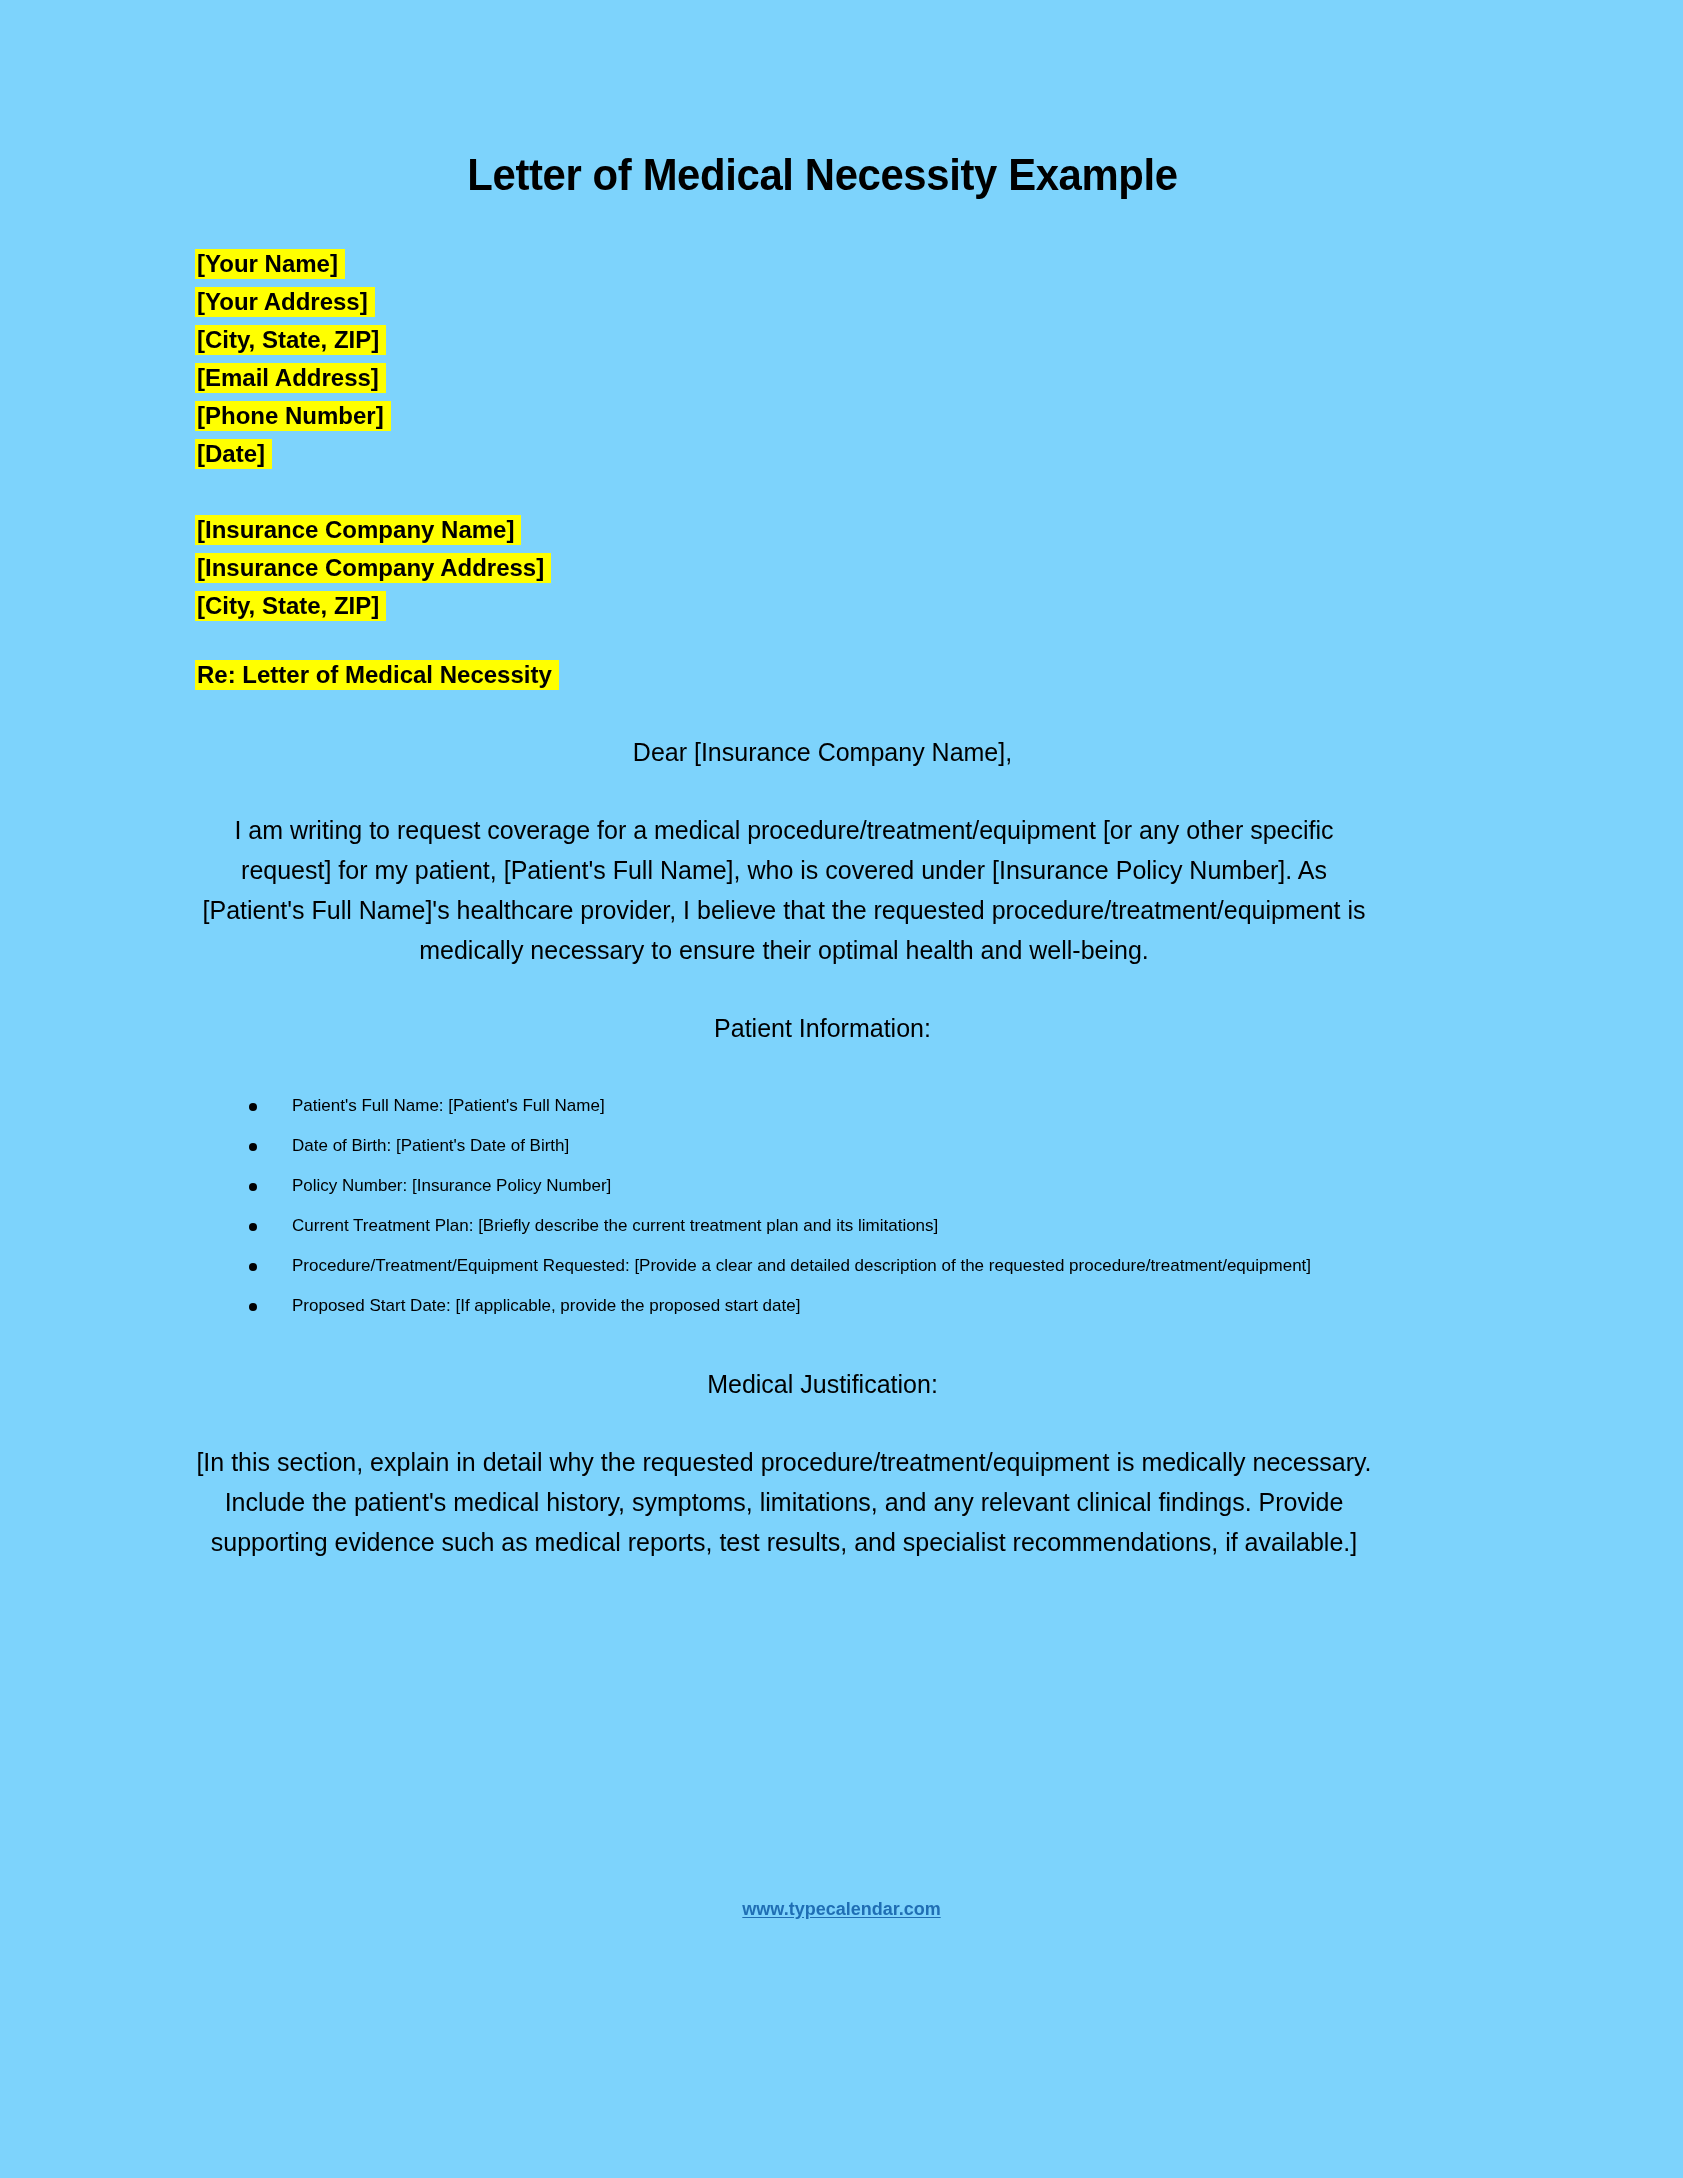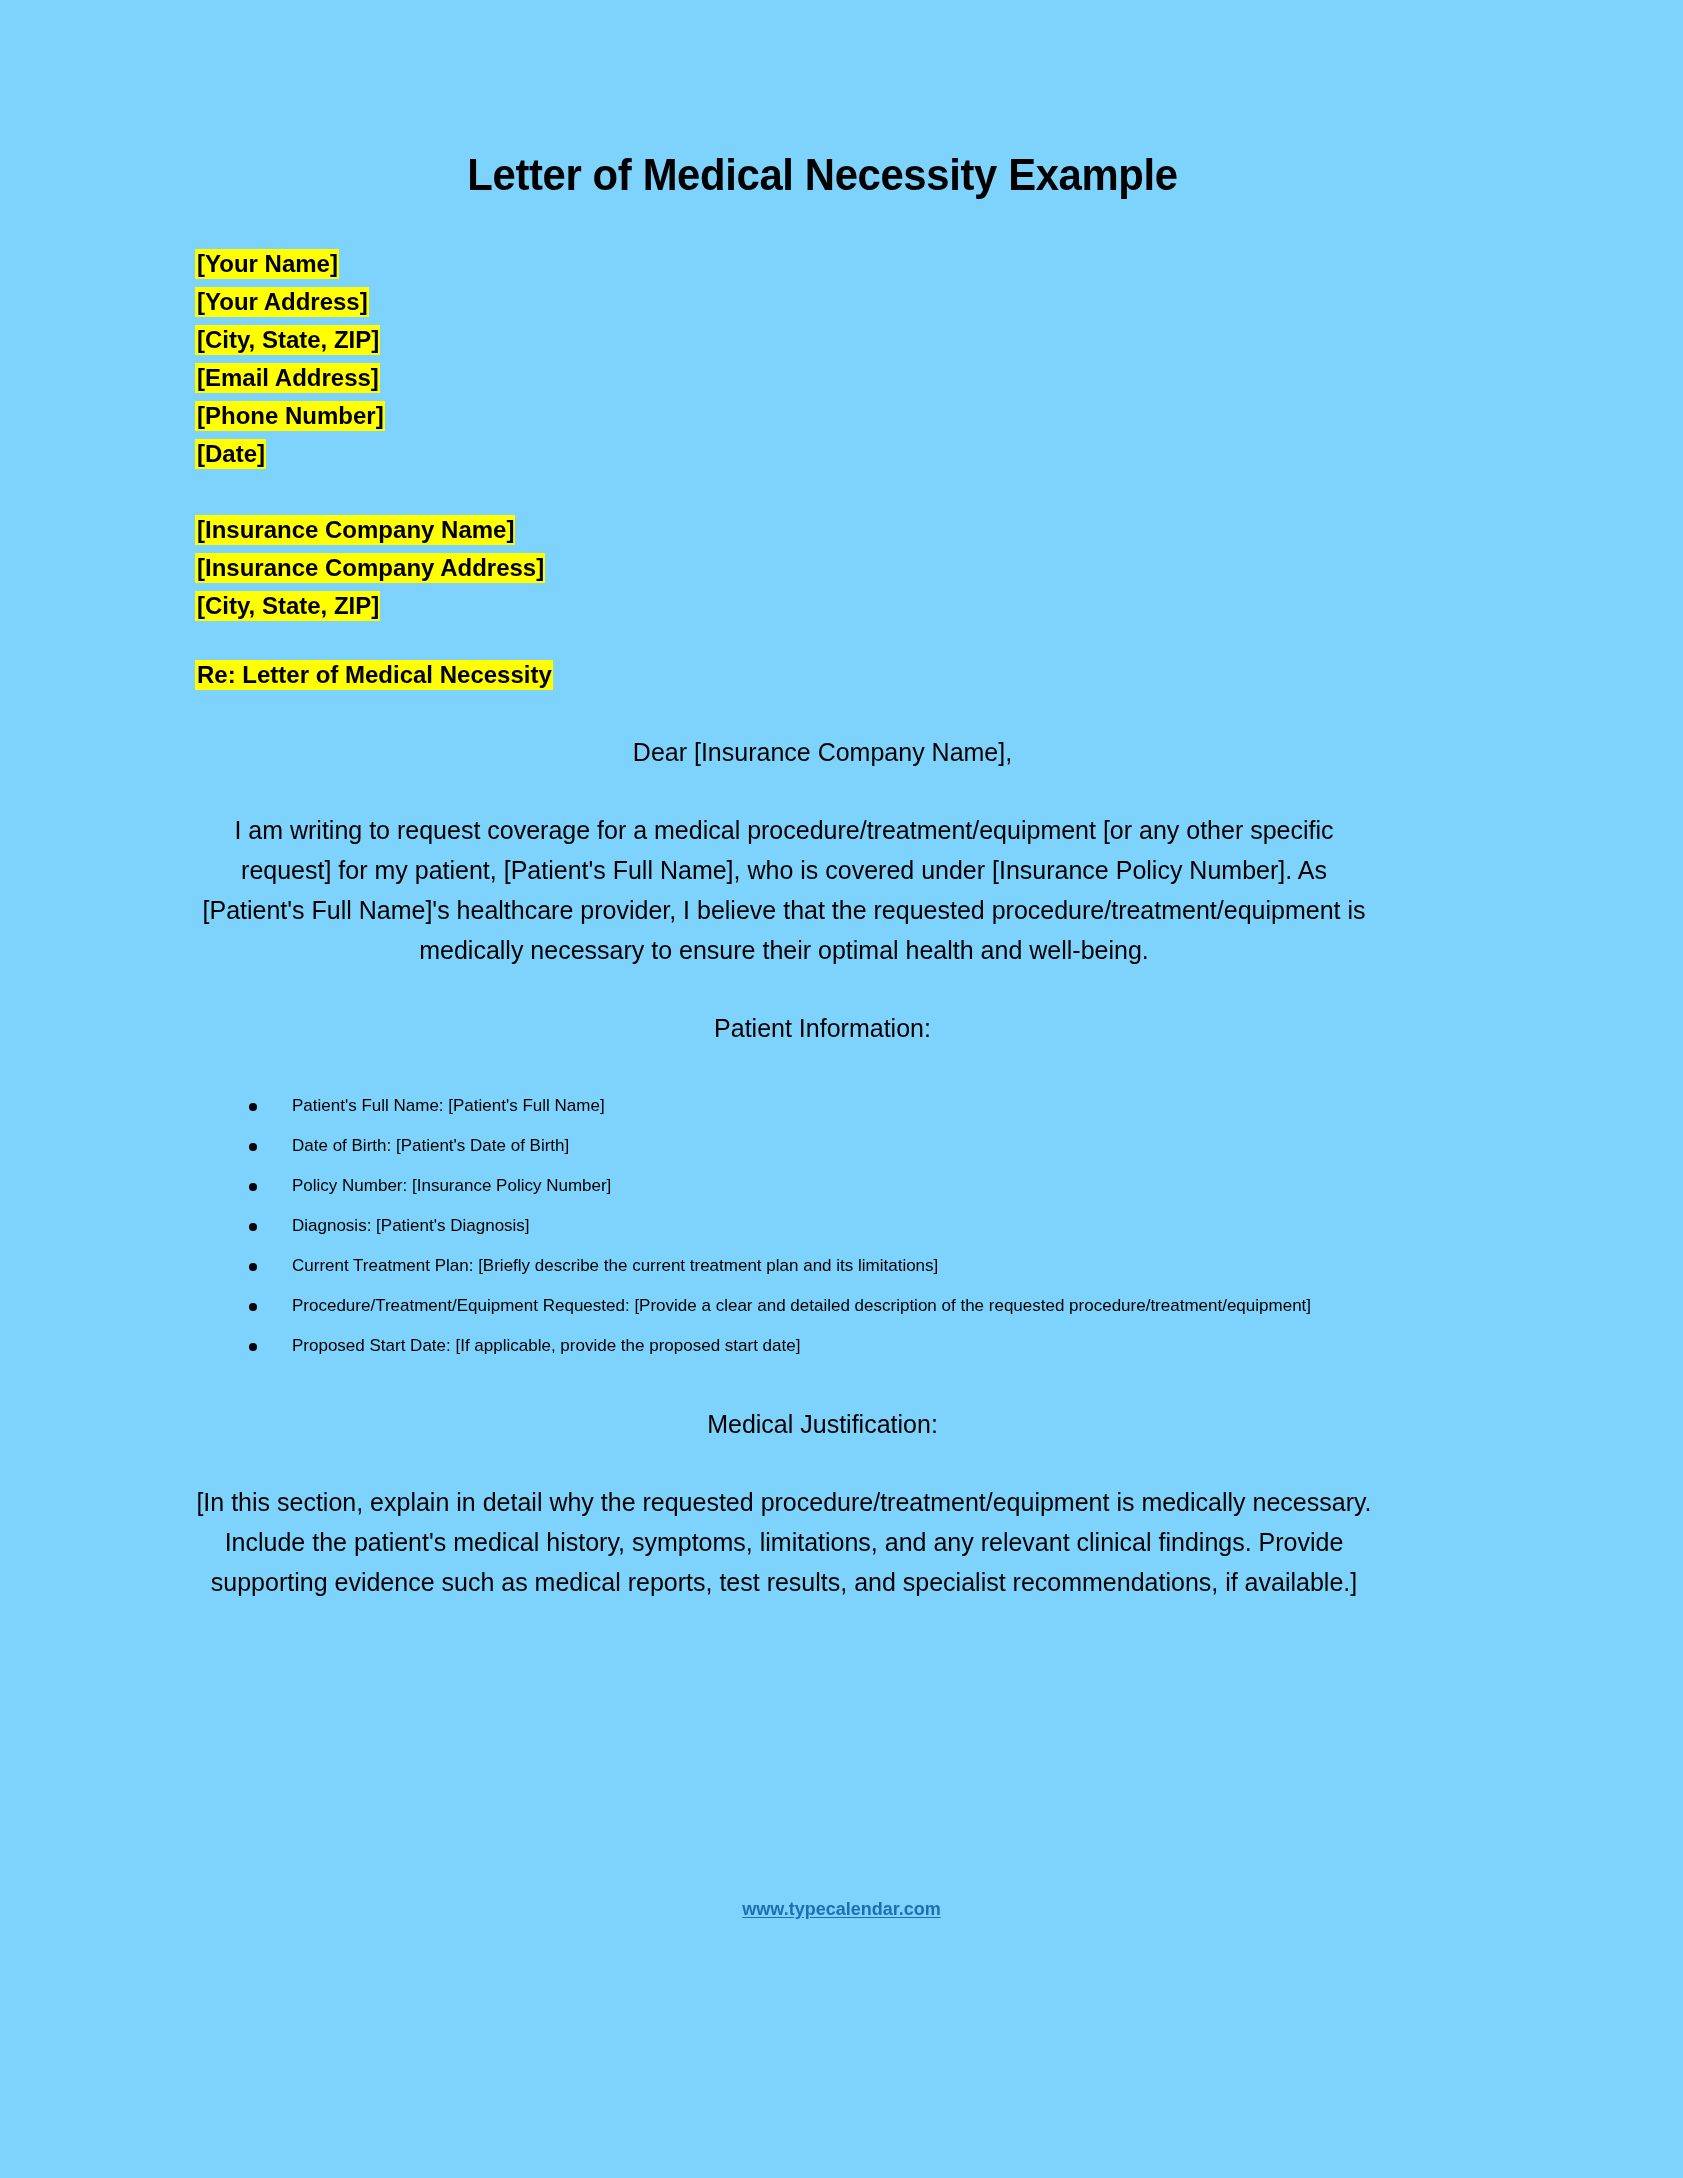--- a/index.html
+++ b/index.html
@@ -54,21 +54,21 @@
   .hl-line {
     font-size: 24px;
     font-weight: bold;
     line-height: 38px;
     margin: 0;
     padding: 0;
     white-space: nowrap;
   }
   .hl-line > span.mark {
     background: #ffff00;
-    padding: 1px 1px 2px 2px;
+    padding: 1px 7px 2px 2px;
     box-decoration-break: clone;
     -webkit-box-decoration-break: clone;
   }
 
   .spacer-sm { height: 31px; }
   .spacer-md { height: 38px; }
   .spacer-lg { height: 44px; }
 
   
   .body-text {
@@ -167,21 +167,20 @@
     <div class="spacer-md"></div>
 
     <p class="body-text">Patient Information:</p>
 
     <div class="spacer-md"></div>
 
     <ul class="bullets">
       <li>Patient's Full Name: [Patient's Full Name]</li>
       <li>Date of Birth: [Patient's Date of Birth]</li>
       <li>Policy Number: [Insurance Policy Number]</li>
-      <li>Diagnosis: [Patient's Diagnosis]</li>
       <li>Current Treatment Plan: [Briefly describe the current treatment plan and its limitations]</li>
       <li>Procedure/Treatment/Equipment Requested: [Provide a clear and detailed description of the requested procedure/treatment/equipment]</li>
       <li>Proposed Start Date: [If applicable, provide the proposed start date]</li>
     </ul>
 
     <div class="spacer-md"></div>
 
     <p class="body-text">Medical Justification:</p>
 
     <div class="spacer-md"></div>

